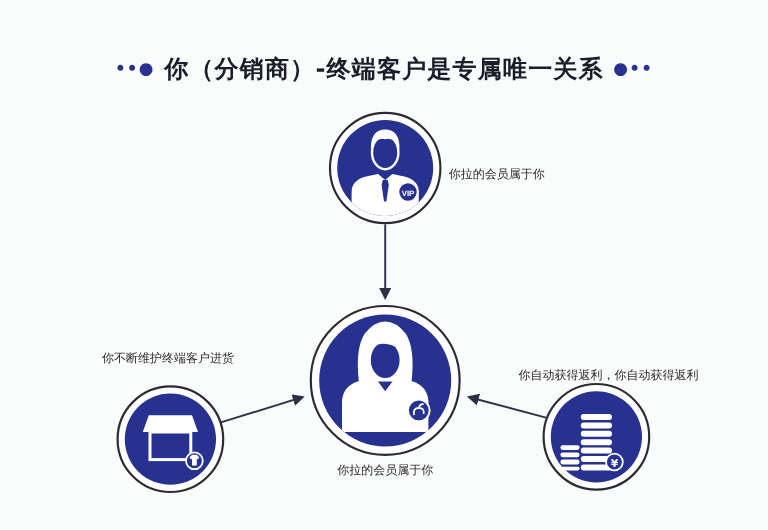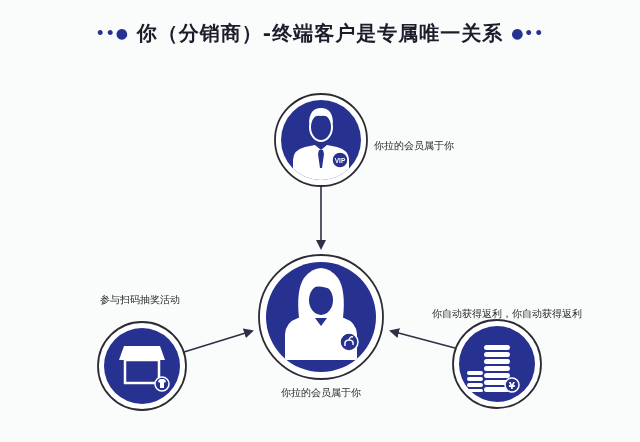--- a/index.html
+++ b/index.html
@@ -1,18 +1,18 @@
 <!DOCTYPE html>
 <html><head>
 <meta charset="utf-8">
 <style>
   html, body { margin:0; padding:0; }
   body { width:640px; height:442px; background:#fafbfb; position:relative; overflow:hidden;
          font-family:"DejaVu Sans","Liberation Sans",sans-serif; }
-  .title { position:absolute; top:20px; left:0; width:640px; text-align:center;
+  .title { position:absolute; top:44px; left:0; width:640px; text-align:center;
            font-size:20px; font-weight:bold; color:#1c1c2a; letter-spacing:1px; }
   .title .dots { color:#27318f; font-size:14px; letter-spacing:1px; vertical-align:2px; }
   svg.diagram { position:absolute; left:0; top:0; }
   .label { position:absolute; font-size:10px; color:#2a2a2a; line-height:18px; white-space:nowrap; }
   .label.center { text-align:center; }
 </style>
 </head>
 <body>
 
 <div class="title">
@@ -110,16 +110,16 @@
       <text x="512" y="389" font-size="9" font-weight="bold" fill="#ffffff" text-anchor="middle" font-family="DejaVu Sans, sans-serif">¥</text>
     </g>
   </g>
 </svg>
 
 <div class="label" style="left:374px; top:137px;">你拉的会员属于你</div>
 
 <div class="label center" style="left:241px; top:384px; width:160px;">你拉的会员属于你</div>
 
 <div class="label center" style="left:40px; top:291px; width:200px;">
-  <div>参与扫码抽奖活动</div>
+  <div>你不断维护终端客户进货</div>
 </div>
 
 <div class="label" style="left:432px; top:305px;">你自动获得返利，你自动获得返利</div>
 
 </body></html>

